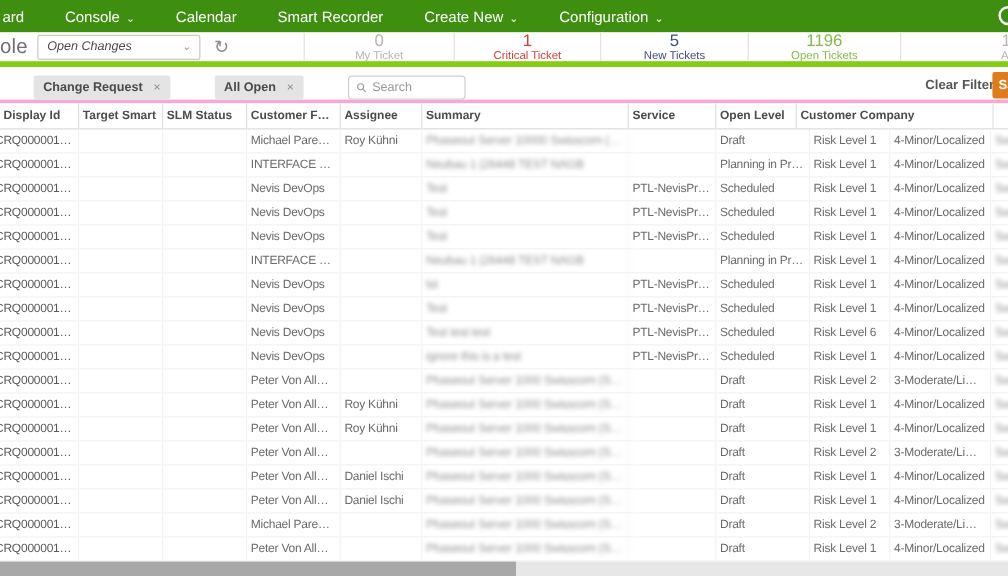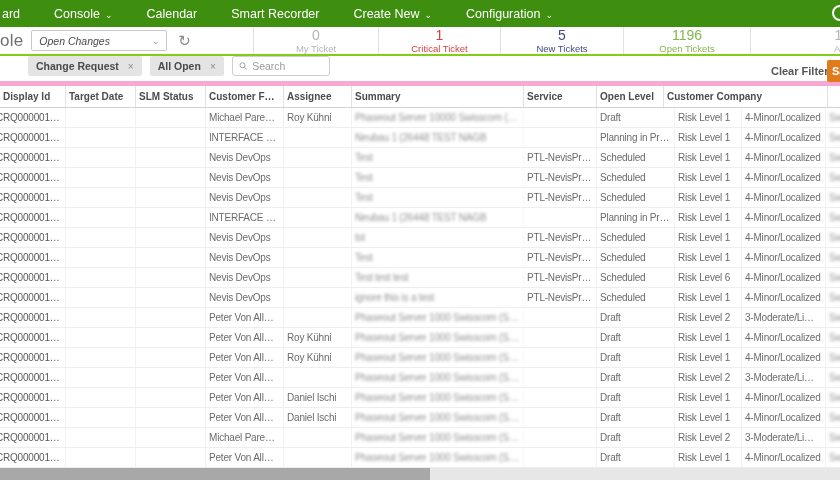--- a/index.html
+++ b/index.html
@@ -8,33 +8,33 @@
     position: relative; width: 840px; height: 480px; overflow: hidden;
     background:#fff; font-family:"Liberation Sans", sans-serif;
   }
   
   .topbar { height:27px; background:#3e8e0f; color:#fff; display:flex; align-items:center; position:relative; }
   .nav-item { font-size:12.5px; margin-left:34px; white-space:nowrap; cursor:pointer; display:flex; align-items:center; }
   .nav-item:first-child { margin-left:2px; }
   .nav-caret { font-size:9px; margin-left:5px; opacity:.95; transform:translateY(1px); }
   .nav-search { position:absolute; right:-8px; top:5px; width:16px; height:16px; border:2px solid #fff; border-radius:50%; }
   
-  .toolbar { height:29px; border-bottom:2px solid #84cc16; display:flex; align-items:center; position:relative; background:#fff; }
+  .toolbar { height:29px; border-bottom:5px solid #84cc16; display:flex; align-items:center; position:relative; background:#fff; }
   .console-title { font-size:17px; color:#6f6f6f; margin-left:0; letter-spacing:.2px; }
   .view-select { margin-left:8px; width:136px; height:21px; border:1px solid #c9c9c9; border-radius:2px;
     display:flex; align-items:center; justify-content:space-between; padding:0 7px; font-size:10.5px; color:#4a4a4a; cursor:pointer; background:#fff;font-style:italic; }
   .view-caret { color:#9a9a9a; font-size:9px; }
   .refresh { margin-left:11px; color:#8a8a8a; font-size:15px; cursor:pointer; line-height:1; }
   .counters { position:absolute; left:253px; top:0; bottom:0; display:flex; }
   .counter { border-left:1px solid #e2e2e2; display:flex; flex-direction:column; align-items:center; justify-content:center; cursor:pointer; }
   .counter .cval { font-size:14px; line-height:15px; }
   .counter .clab { font-size:9.5px; line-height:11px; }
   .counter.partial .cval { margin-right:34px; }
   
-  .filterbar { height:30px; border-bottom:5px solid #f9a8d4; display:flex; align-items:flex-start; position:relative; background:#fff; }
+  .filterbar { height:30px; border-bottom:3px solid #f9a8d4; display:flex; align-items:flex-end; position:relative; background:#fff;gap:29px; }
   .chip { margin-left:8px; background:#e4e4e4; color:#4a4a4a; font-size:10.5px; font-weight:700;
     border-radius:2px; padding:4px 8px; display:flex; align-items:center; gap:9px; cursor:pointer; white-space:nowrap; }
   .chip:first-child { margin-left:28px; }
   .chip .x { color:#8a8a8a; font-weight:400; font-size:10px; cursor:pointer; }
   .searchbox { margin-left:8px; width:98px; height:20px; border:1px solid #cfcfcf; border-radius:3px;
     display:flex; align-items:center; padding:0 6px; gap:5px; background:#fff; }
   .searchbox input { border:0; outline:0; width:100%; font-size:10.5px; color:#666; font-family:"Liberation Sans", sans-serif; }
   .searchbox input::placeholder { color:#9a9a9a; }
   .clear-filters { position:absolute; left:771px; top:9px; font-size:11px; font-weight:700; color:#555; cursor:pointer; white-space:nowrap; }
   .save-btn { position:absolute; left:827px; top:4px; height:22px; background:#e07b1b; color:#fff; border:0;
@@ -132,21 +132,21 @@
       <input placeholder="Search" style="">
     </div>
     <span class="clear-filters">Clear Filters</span>
     <button class="save-btn">Save</button>
   </div>
 
   <div class="grid-clip">
     <div class="grid">
       <div class="ghead" id="ghead">
           <span class="cell k-id" style="width: 66px;">Display Id</span>
-          <span class="cell k-target" style="width: 70px;">Target Date</span>
+          <span class="cell k-target" style="width: 70px;">Target Smart</span>
           <span class="cell k-slm" style="width: 70px;">SLM Status</span>
           <span class="cell k-customer" style="width: 78px;">Customer Full Name</span>
           <span class="cell k-assignee" style="width: 68px;">Assignee</span>
           <span class="cell k-summary" style="width: 172px;">Summary</span>
           <span class="cell k-service" style="width: 73px;">Service</span>
           <span class="cell k-risk" style="width: 67px;">Open Level</span>
           <span class="cell k-custco" style="width: 164px;">Customer Company</span>
         </div>
       <div id="gbody">
           <div class="grow">

